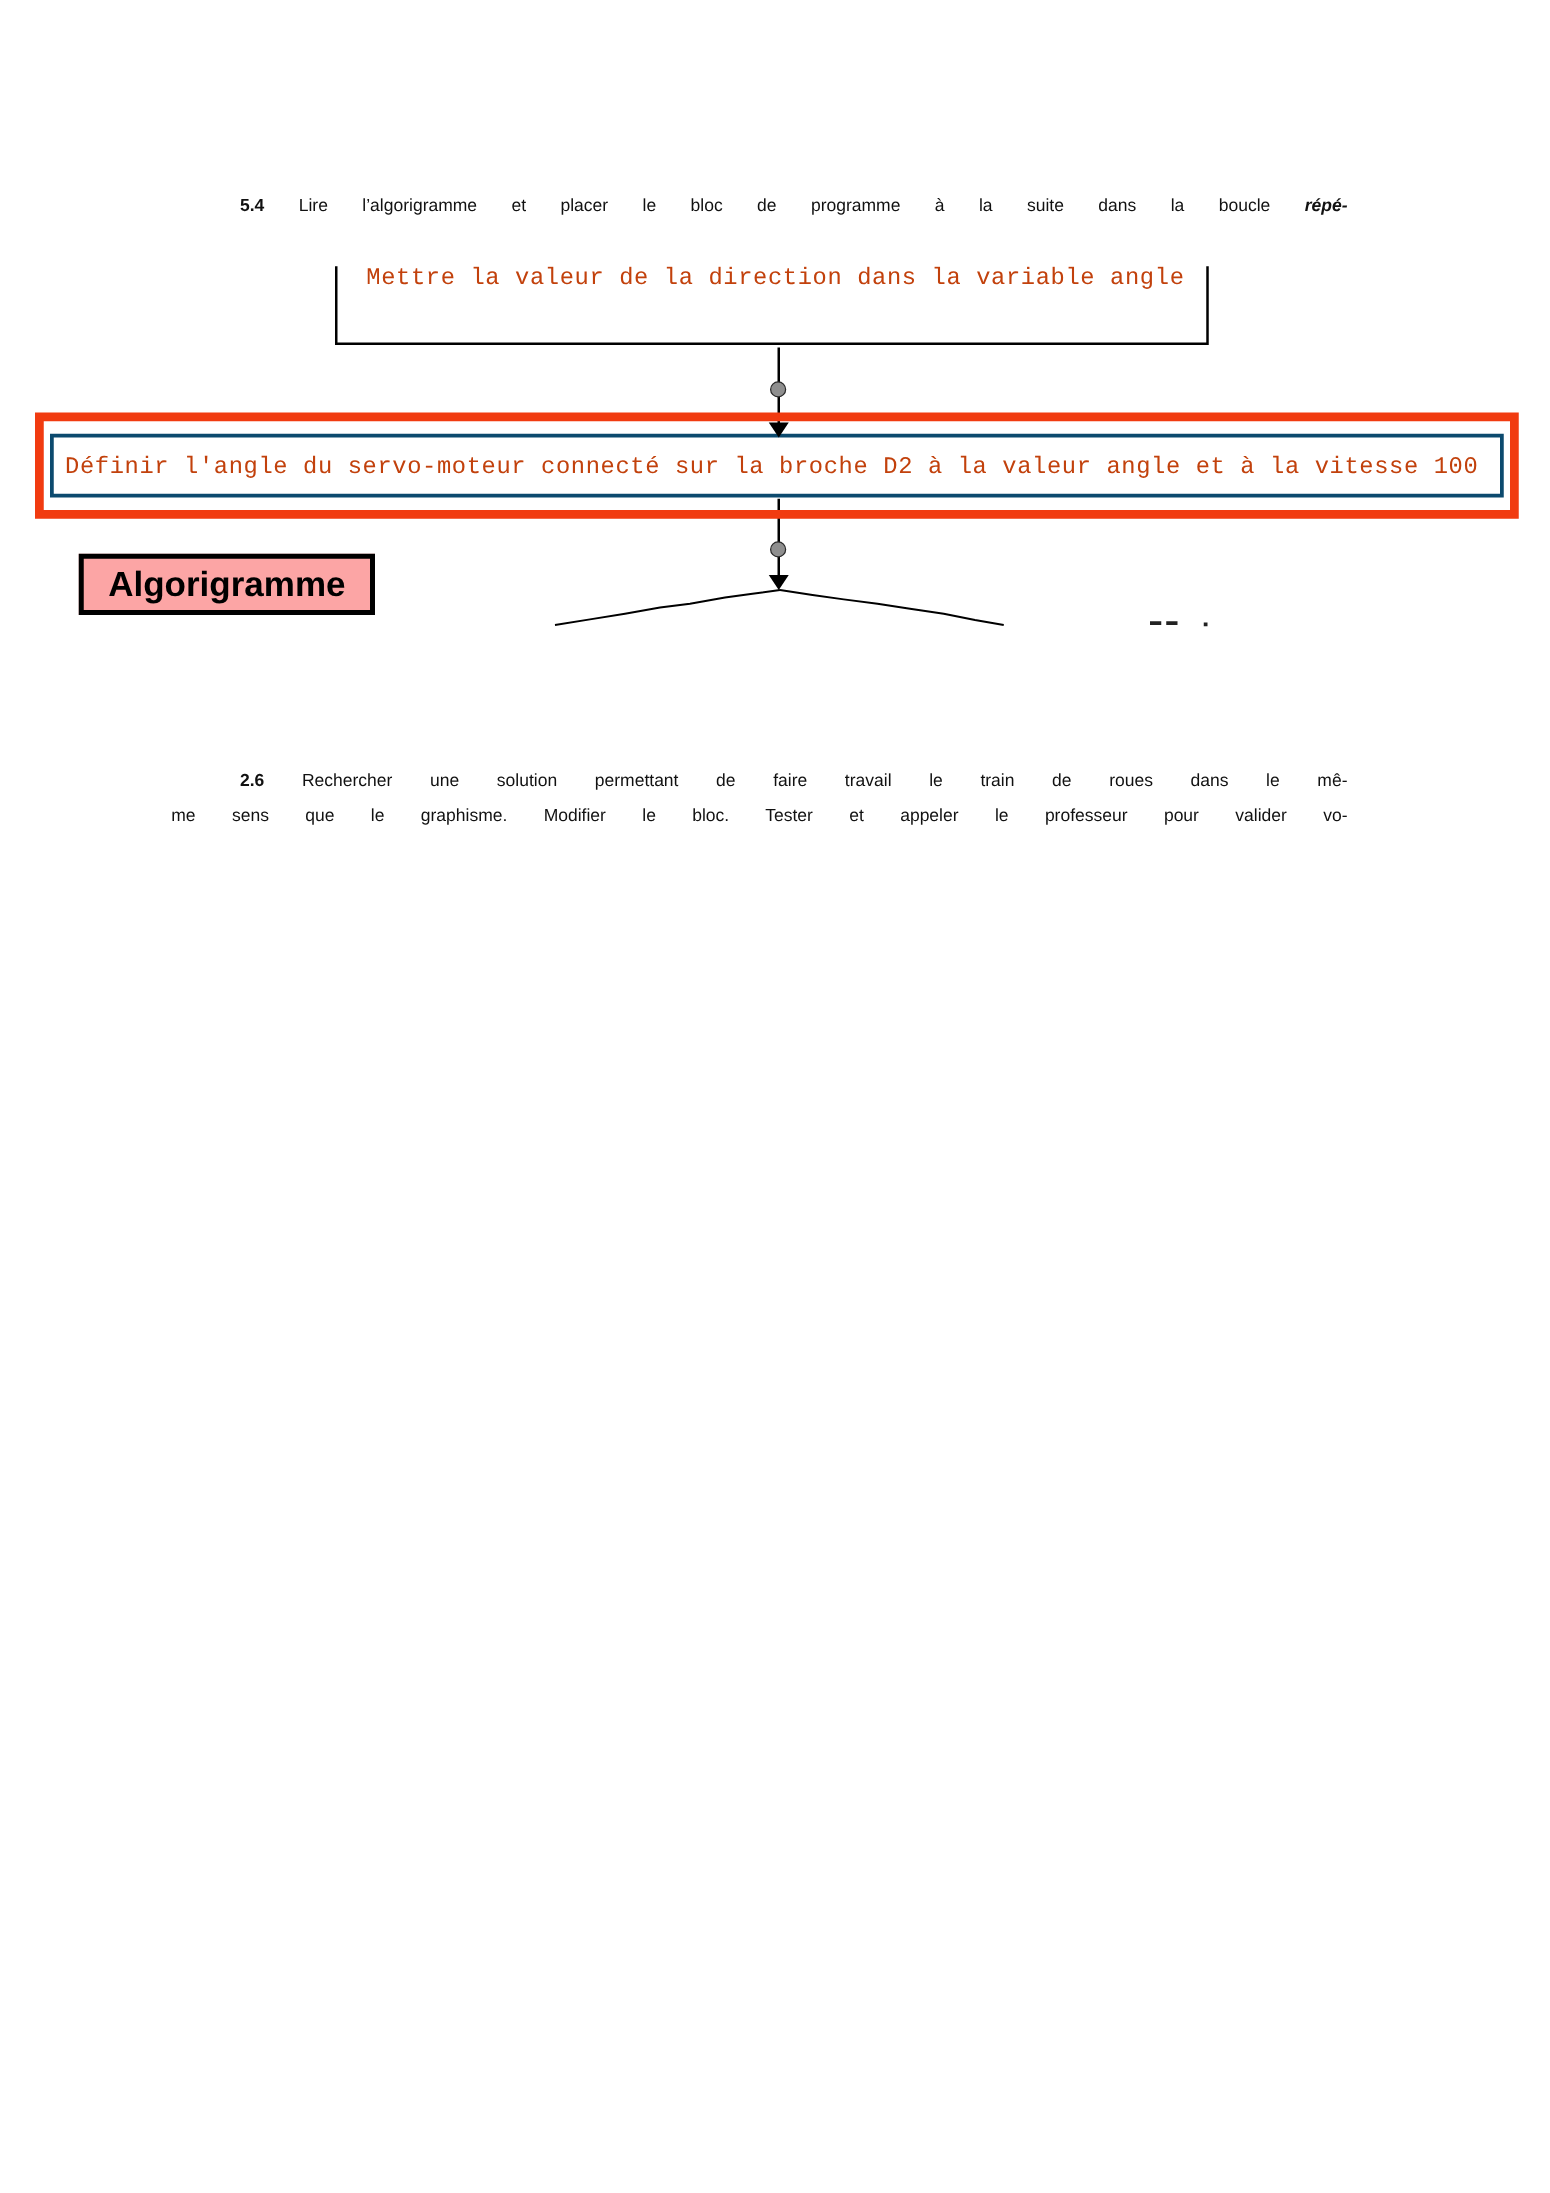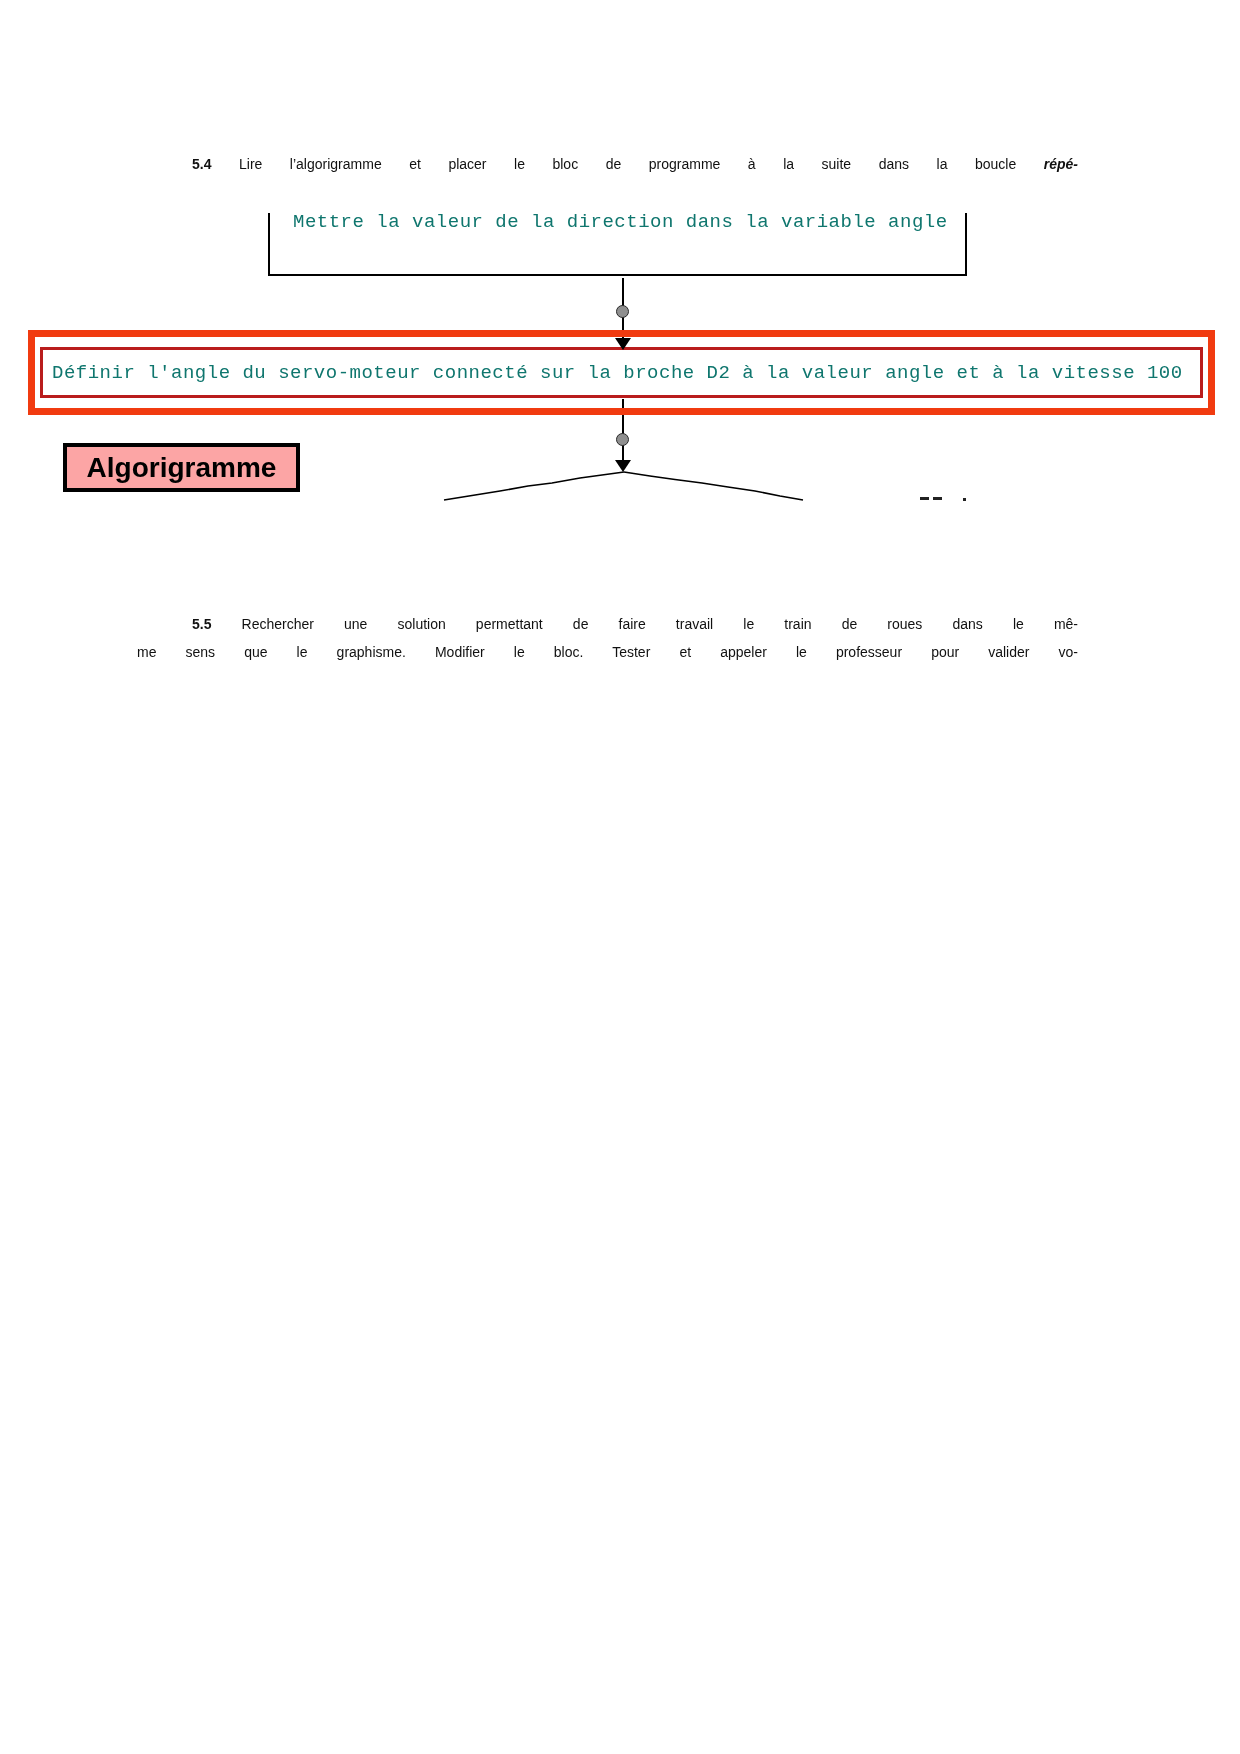--- a/index.html
+++ b/index.html
@@ -29,21 +29,21 @@
   .b  { font-weight: bold; }
   .bi { font-weight: bold; font-style: italic; }
   #p54 { top: 136px; }
   #p55 { top: 596px; }
 
   
   .mono {
     font-family: "Liberation Mono", "DejaVu Sans Mono", monospace;
     font-size: 19px;
     letter-spacing: 0.5px;
-    color: #0f766e;
+    color: #c2410c;
     white-space: nowrap;
   }
 
   
   .top-box-clip {
     position: absolute;
     left: 268px; top: 213px;
     width: 703px; height: 66px;
     overflow: hidden;
   }
@@ -98,21 +98,21 @@
     width: 1187px; height: 85px;
     border: 7px solid #F13B10;
     box-sizing: border-box;
     background: transparent;
     z-index: 1;
   }
   .action-box {
     position: absolute;
     left: 5px; top: 10px;
     width: 1163px; height: 51px;
-    border: 3px solid #b91c1c;
+    border: 3px solid #0c4a6e;
     box-sizing: border-box;
     background: #ffffff;
     display: flex;
     align-items: center;
     padding-left: 9px;
   }
 
   
   .diamond-svg {
     position: absolute;
@@ -185,17 +185,17 @@
 
   <div class="fragment" id="frag1"></div>
   <div class="fragment" id="frag2"></div>
   <div class="fragment" id="frag3"></div>
 
   <div class="algo-label-box">
     <span>Algorigramme</span>
   </div>
 
   <p class="para" id="p55">
-    <span class="line indent just"><span class="b">5.5</span><span> Rechercher une solution permettant de faire travail le train de roues dans le mê-</span></span>
+    <span class="line indent just"><span class="b">2.6</span><span> Rechercher une solution permettant de faire travail le train de roues dans le mê-</span></span>
     <span class="line just">me sens que le graphisme. Modifier le bloc. Tester et appeler le professeur pour valider vo-</span>
   </p>
 
 </div>
 
 </body></html>

